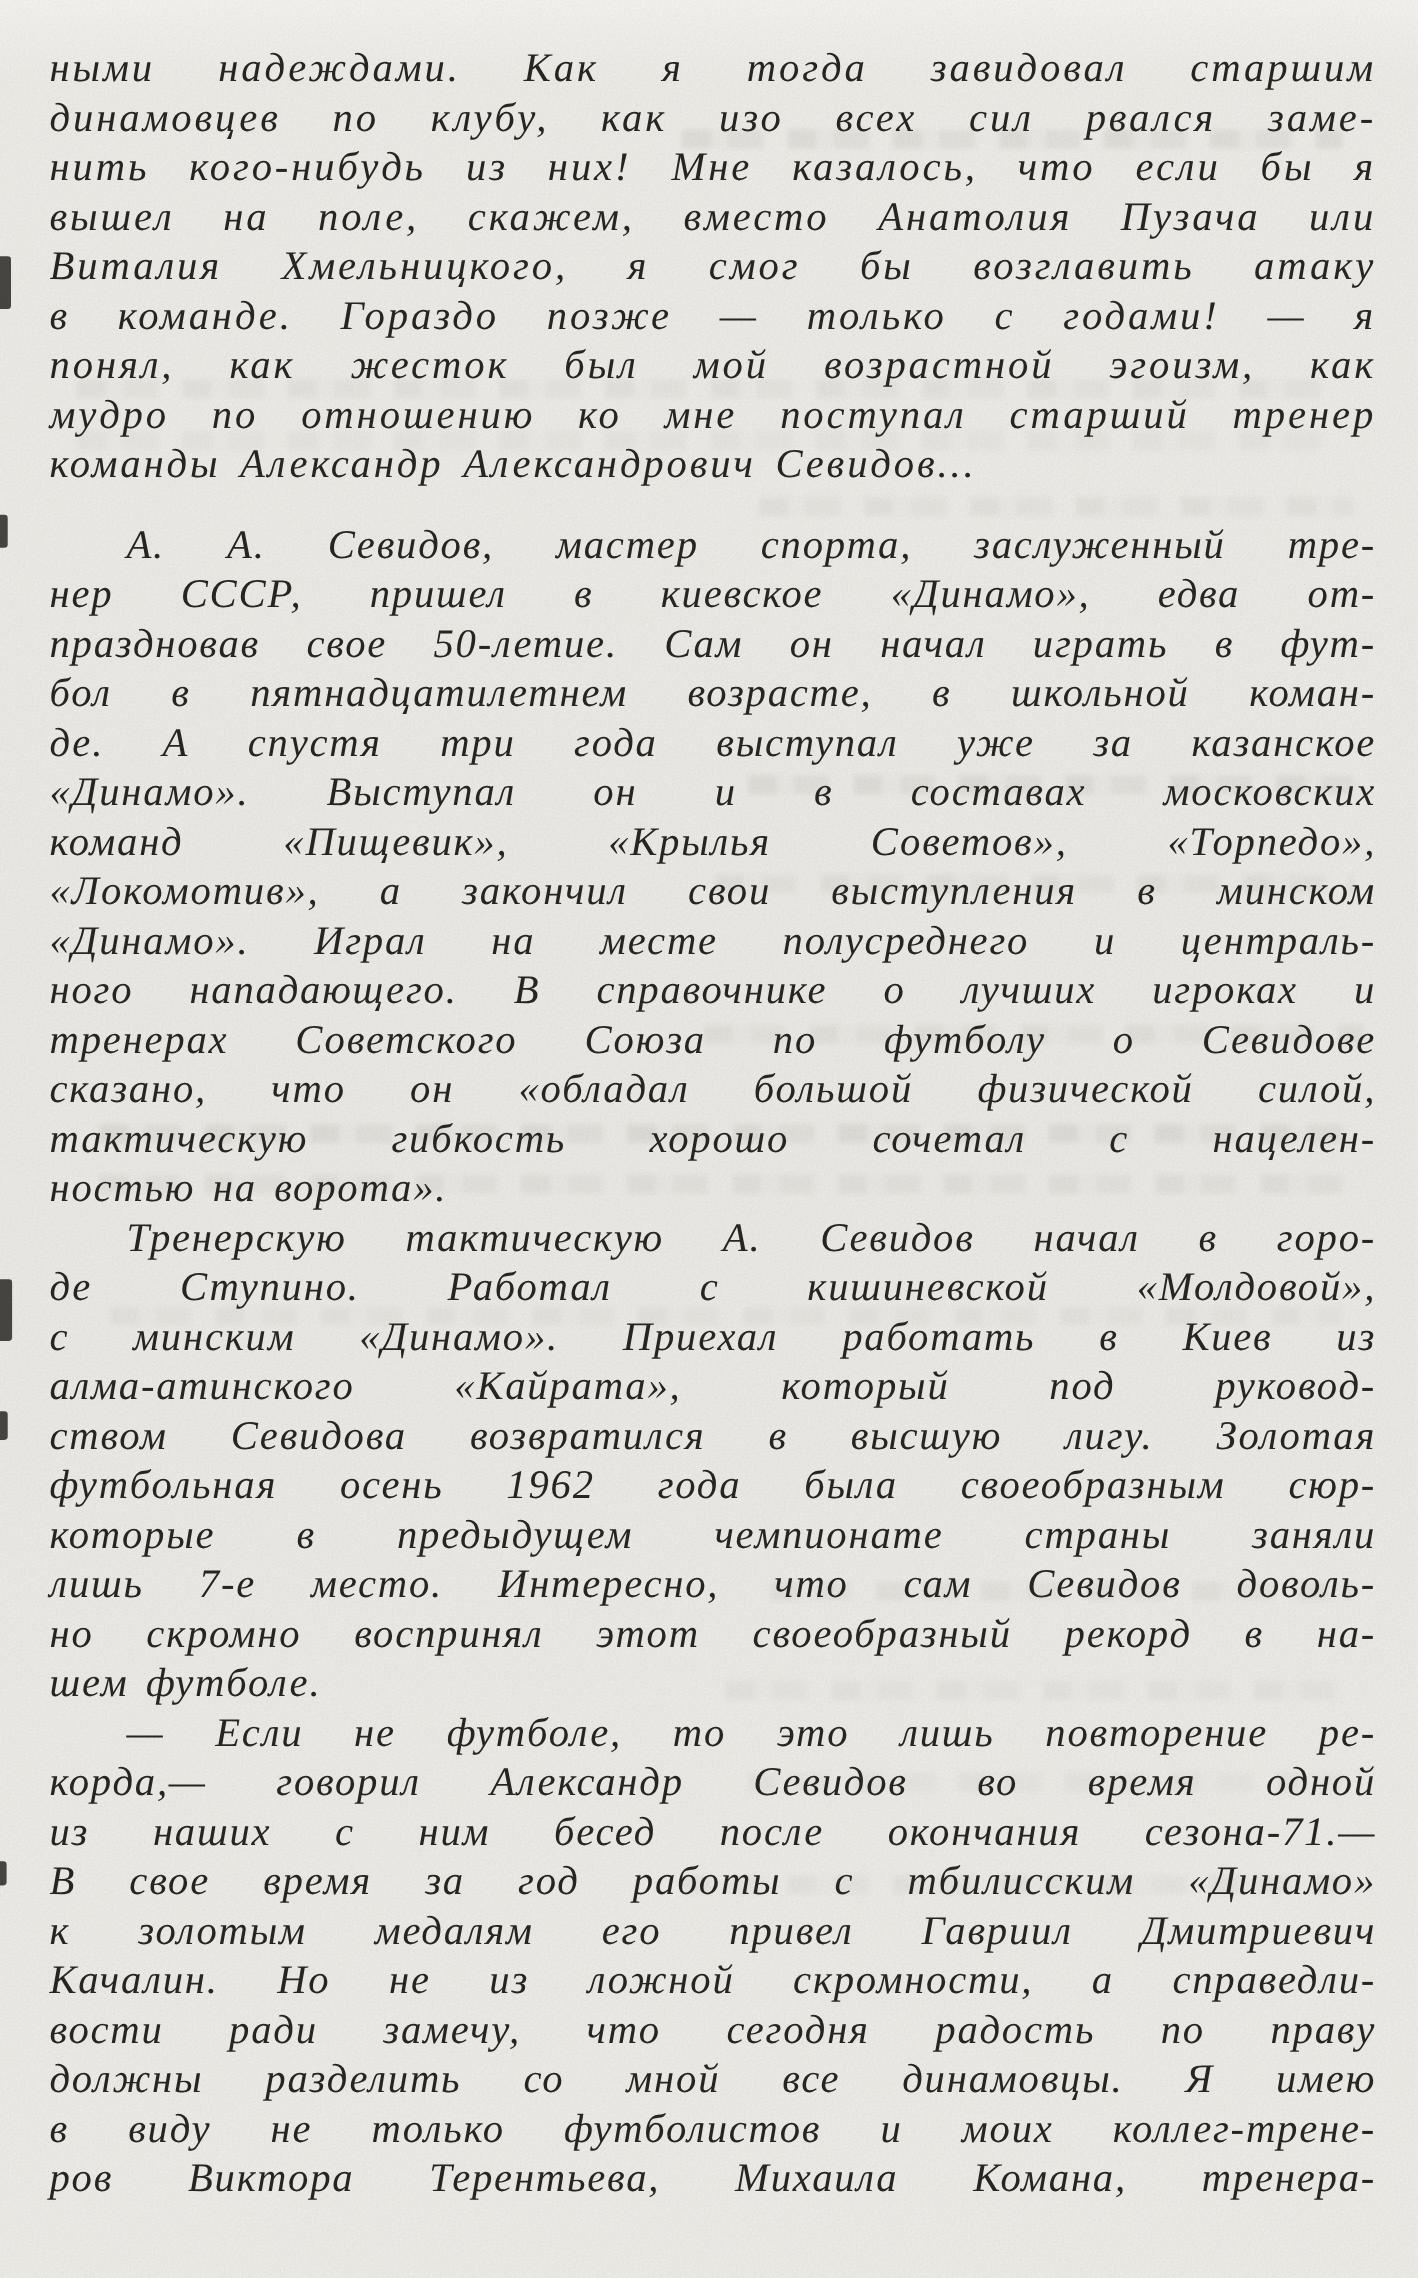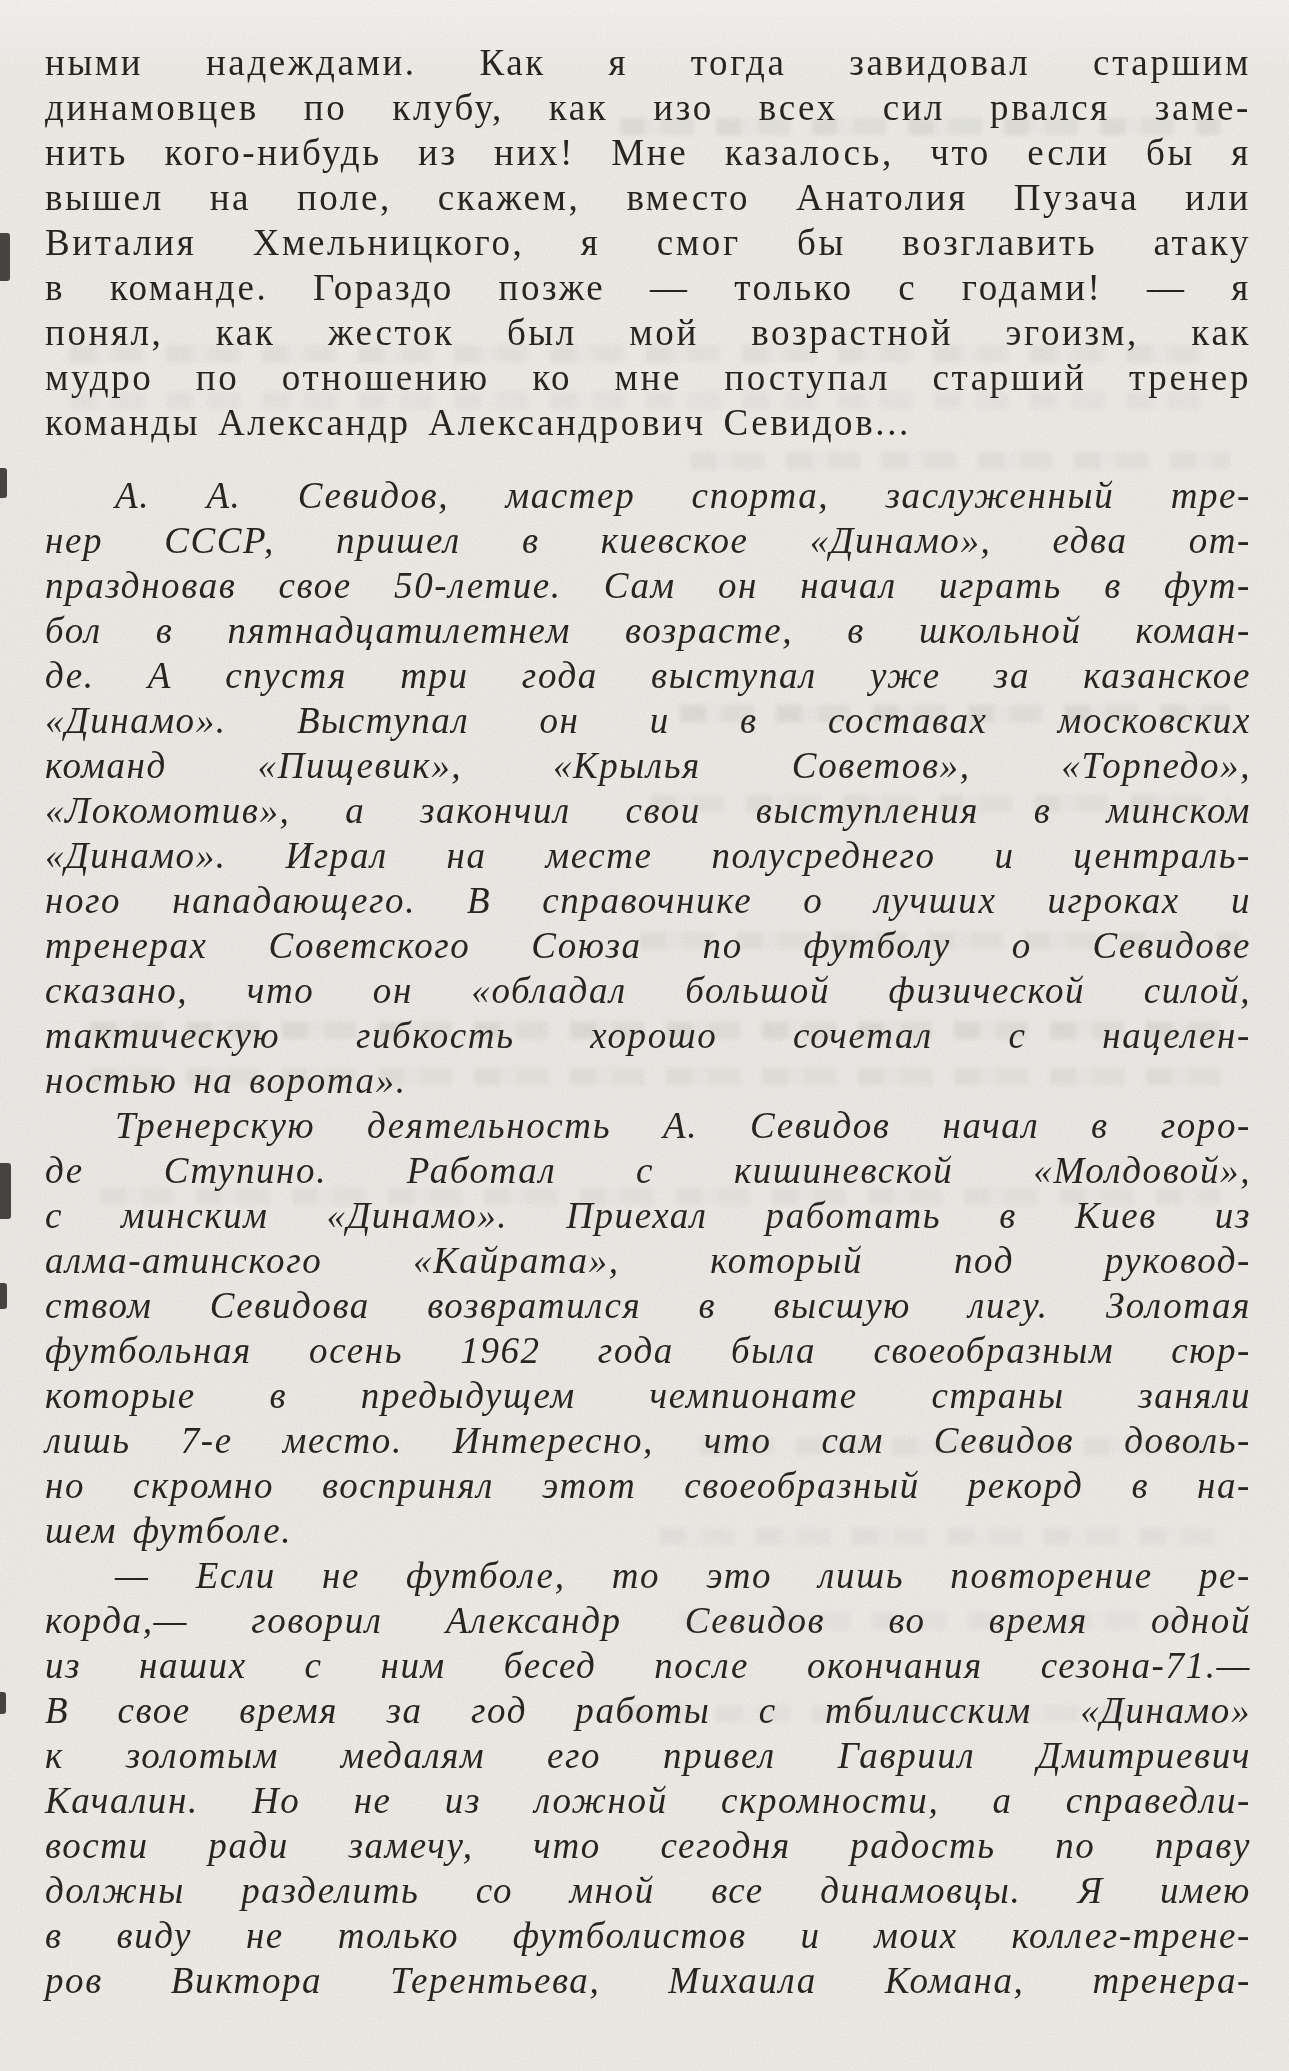--- a/index.html
+++ b/index.html
@@ -42,20 +42,21 @@
     letter-spacing: 1.6px;
     word-spacing: 5px;
   }
   .gap-before { margin-top: 28px; }
   .line {
     height: 45px;
     white-space: nowrap;
     text-align: justify;
     text-align-last: justify;
     overflow: visible;
+    font-style: italic;
   }
   .line.first-indent { padding-left: 70px; }
   .line.align-left {
     text-align: left;
     text-align-last: left;
   }
   
   .bleed {
     position: absolute;
     height: 17px;
@@ -130,21 +131,21 @@
         <div class="line">команд «Пищевик», «Крылья Советов», «Торпедо»,</div>
         <div class="line">«Локомотив», а закончил свои выступления в минском</div>
         <div class="line">«Динамо». Играл на месте полусреднего и централь-</div>
         <div class="line">ного нападающего. В справочнике о лучших игроках и</div>
         <div class="line">тренерах Советского Союза по футболу о Севидове</div>
         <div class="line">сказано, что он «обладал большой физической силой,</div>
         <div class="line">тактическую гибкость хорошо сочетал с нацелен-</div>
         <div class="line align-left">ностью на ворота».</div>
       </div>
       <div class="para para-italic">
-        <div class="line first-indent">Тренерскую деятельность А. Севидов начал в горо-</div>
+        <div class="line first-indent">Тренерскую тактическую А. Севидов начал в горо-</div>
         <div class="line">де Ступино. Работал с кишиневской «Молдовой»,</div>
         <div class="line">с минским «Динамо». Приехал работать в Киев из</div>
         <div class="line">алма-атинского «Кайрата», который под руковод-</div>
         <div class="line">ством Севидова возвратился в высшую лигу. Золотая</div>
         <div class="line">футбольная осень 1962 года была своеобразным сюр-</div>
         <div class="line">которые в предыдущем чемпионате страны заняли</div>
         <div class="line">лишь 7-е место. Интересно, что сам Севидов доволь-</div>
         <div class="line">но скромно воспринял этот своеобразный рекорд в на-</div>
         <div class="line align-left">шем футболе.</div>
       </div>

